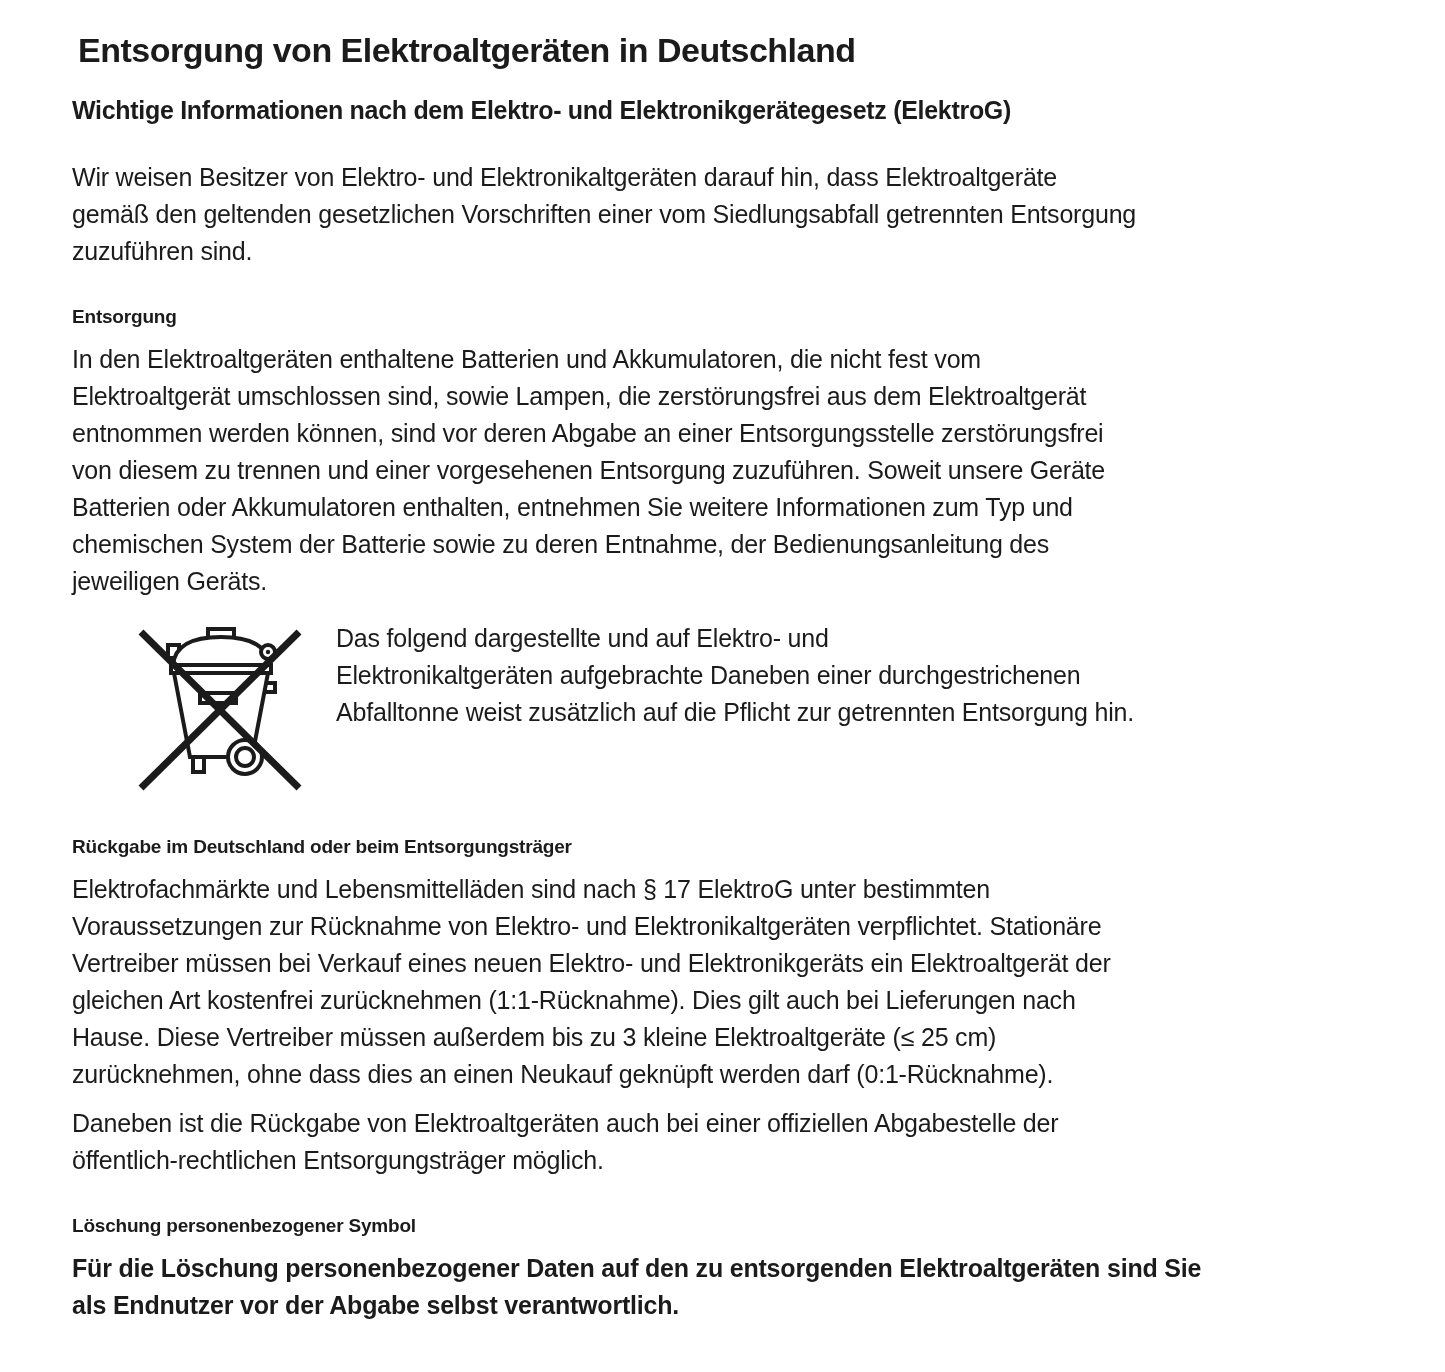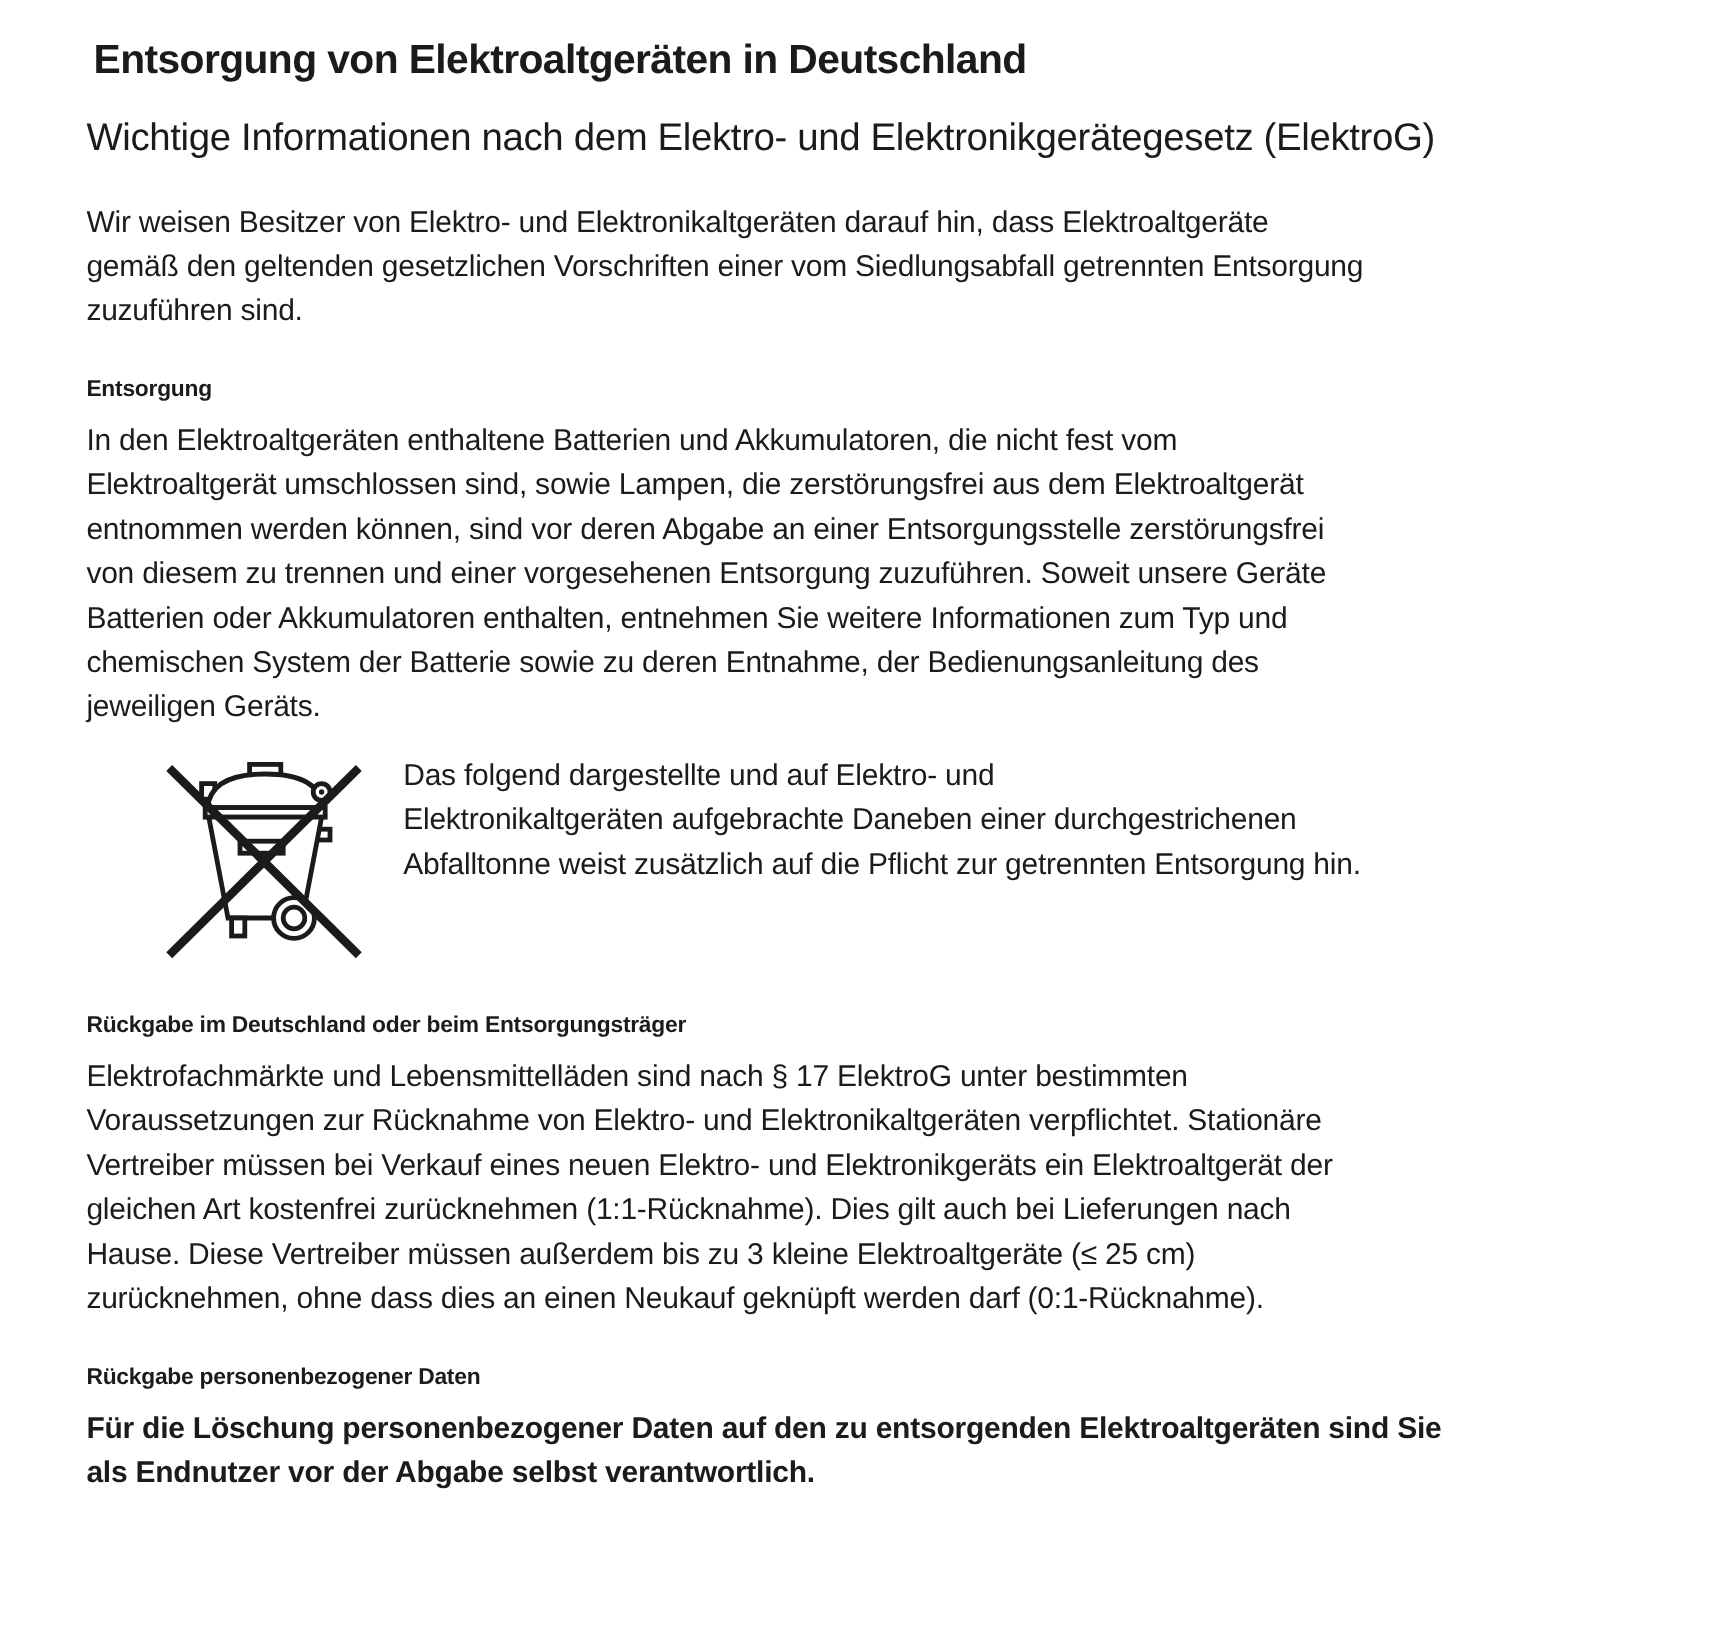--- a/index.html
+++ b/index.html
@@ -21,23 +21,23 @@
     padding: 30px 56px 0 72px;
   }
   h1.doc-title {
     font-size: 34px;
     line-height: 1.2;
     font-weight: bold;
     letter-spacing: -0.5px;
     margin: 0 0 24px 6px;
   }
   h2.doc-subtitle {
-    font-size: 32px;
+    font-size: 25px;
     line-height: 1.2;
-    font-weight: normal;
+    font-weight: bold;
     letter-spacing: -0.3px;
     margin: 12px 0 34px 0;
   }
   p.body-text {
     font-size: 25px;
     line-height: 37px;
     letter-spacing: -0.2px;
     white-space: pre-line;
     margin: 0 0 12px 0;
   }
@@ -137,19 +137,21 @@
 
   <h3 class="section-heading after-symbol">Rückgabe im Deutschland oder beim Entsorgungsträger</h3>
 
   <p class="body-text">Elektrofachmärkte und Lebensmittelläden sind nach § 17 ElektroG unter bestimmten
 Voraussetzungen zur Rücknahme von Elektro- und Elektronikaltgeräten verpflichtet. Stationäre
 Vertreiber müssen bei Verkauf eines neuen Elektro- und Elektronikgeräts ein Elektroaltgerät der
 gleichen Art kostenfrei zurücknehmen (1:1-Rücknahme). Dies gilt auch bei Lieferungen nach
 Hause. Diese Vertreiber müssen außerdem bis zu 3 kleine Elektroaltgeräte (≤ 25 cm)
 zurücknehmen, ohne dass dies an einen Neukauf geknüpft werden darf (0:1-Rücknahme).</p>
 
+  <p class="body-text">Daneben ist die Rückgabe von Elektroaltgeräten auch bei einer offiziellen Abgabestelle der
+öffentlich-rechtlichen Entsorgungsträger möglich.</p>
 
-  <h3 class="section-heading">Rückgabe personenbezogener Daten</h3>
+  <h3 class="section-heading">Löschung personenbezogener Symbol</h3>
 
   <p class="body-text last">Für die Löschung personenbezogener Daten auf den zu entsorgenden Elektroaltgeräten sind Sie
 als Endnutzer vor der Abgabe selbst verantwortlich.</p>
 
 </div>
 
 </body></html>

